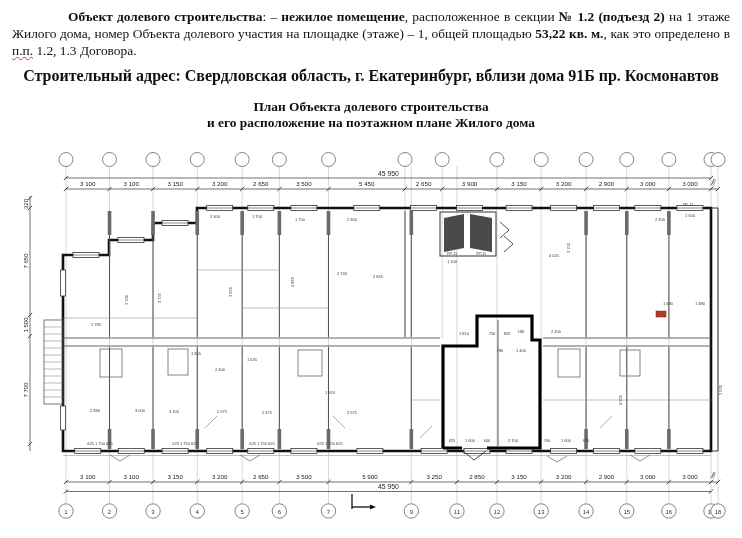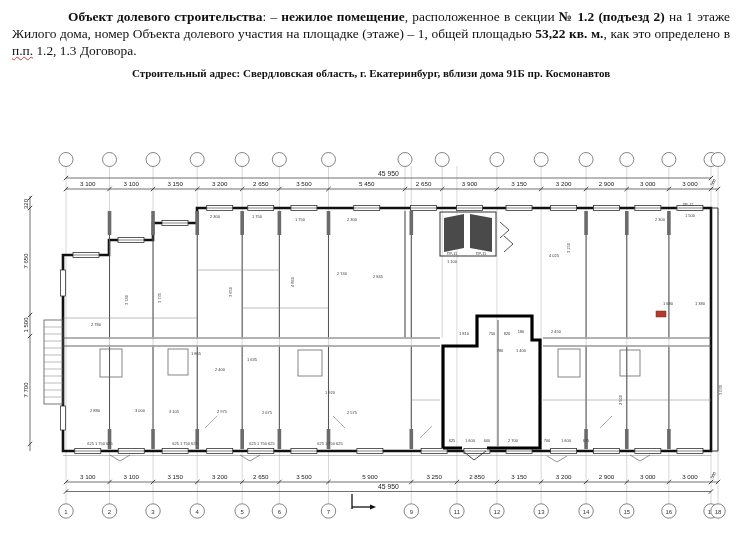--- a/index.html
+++ b/index.html
@@ -7,38 +7,39 @@
     width:742px;height:538px;background:#ffffff;position:relative;overflow:hidden;
     font-family:"Liberation Serif", serif;color:#111;
   }
   .page{position:relative;width:742px;height:538px}
   .para{
     margin:8px 12px 0 12px;font-size:13.4px;line-height:17.2px;
     text-align:justify;text-indent:56px;color:#101010;
   }
   .para b{font-weight:bold}
   .misspell{text-decoration-line:underline;text-decoration-style:wavy;text-decoration-color:#d23b2e;text-decoration-thickness:1px}
-  .address{margin:7px 20px 0;font-size:11px;font-weight:bold;text-align:center;color:#101010}
+  .address{margin:7px 20px 0;font-size:16px;font-weight:bold;text-align:center;color:#101010}
   .plan-title{margin:14px 0 0;font-size:13.4px;font-weight:bold;text-align:center;line-height:16.8px;color:#101010}
   svg.plan{position:absolute;left:0;top:0;z-index:0}
   .hdr{position:relative;z-index:1}
   svg text{font-family:"Liberation Sans", sans-serif}
 </style>
 </head>
 <body>
 
 <div class="page">
 
   <div class="hdr">
     <p class="para"><b>Объект долевого строительства</b><span>: – </span><b>нежилое помещение</b><span>, расположенное в секции </span><b>№ 1.2 (подъезд 2)</b><span> на 1 этаже Жилого дома, номер Объекта долевого участия на площадке (этаже) – 1, общей площадью </span><b>53,22 кв. м.</b><span>, как это определено в </span><span class="misspell">п.п.</span><span> 1.2, 1.3 Договора.</span></p>
 
     <p class="address">Строительный адрес: Свердловская область, г. Екатеринбург, вблизи дома 91Б пр. Космонавтов</p>
 
     <p class="plan-title">
-      <br>
+      <span>План Объекта долевого строительства</span><br>
+      <span>и его расположение на поэтажном плане Жилого дома</span>
     </p>
   </div>
 
   <svg id="plan-svg" class="plan" width="742" height="538" viewBox="0 0 742 538">
       <g>
         <line x1="66" y1="158" x2="66" y2="496" stroke="#b8b8b8" stroke-width="0.55"></line>
         <line x1="109.51468988030467" y1="158" x2="109.51468988030467" y2="496" stroke="#b8b8b8" stroke-width="0.55"></line>
         <line x1="153.02937976060934" y1="158" x2="153.02937976060934" y2="496" stroke="#b8b8b8" stroke-width="0.55"></line>
         <line x1="197.24591947769312" y1="158" x2="197.24591947769312" y2="496" stroke="#b8b8b8" stroke-width="0.55"></line>
         <line x1="242.164309031556" y1="158" x2="242.164309031556" y2="496" stroke="#b8b8b8" stroke-width="0.55"></line>

